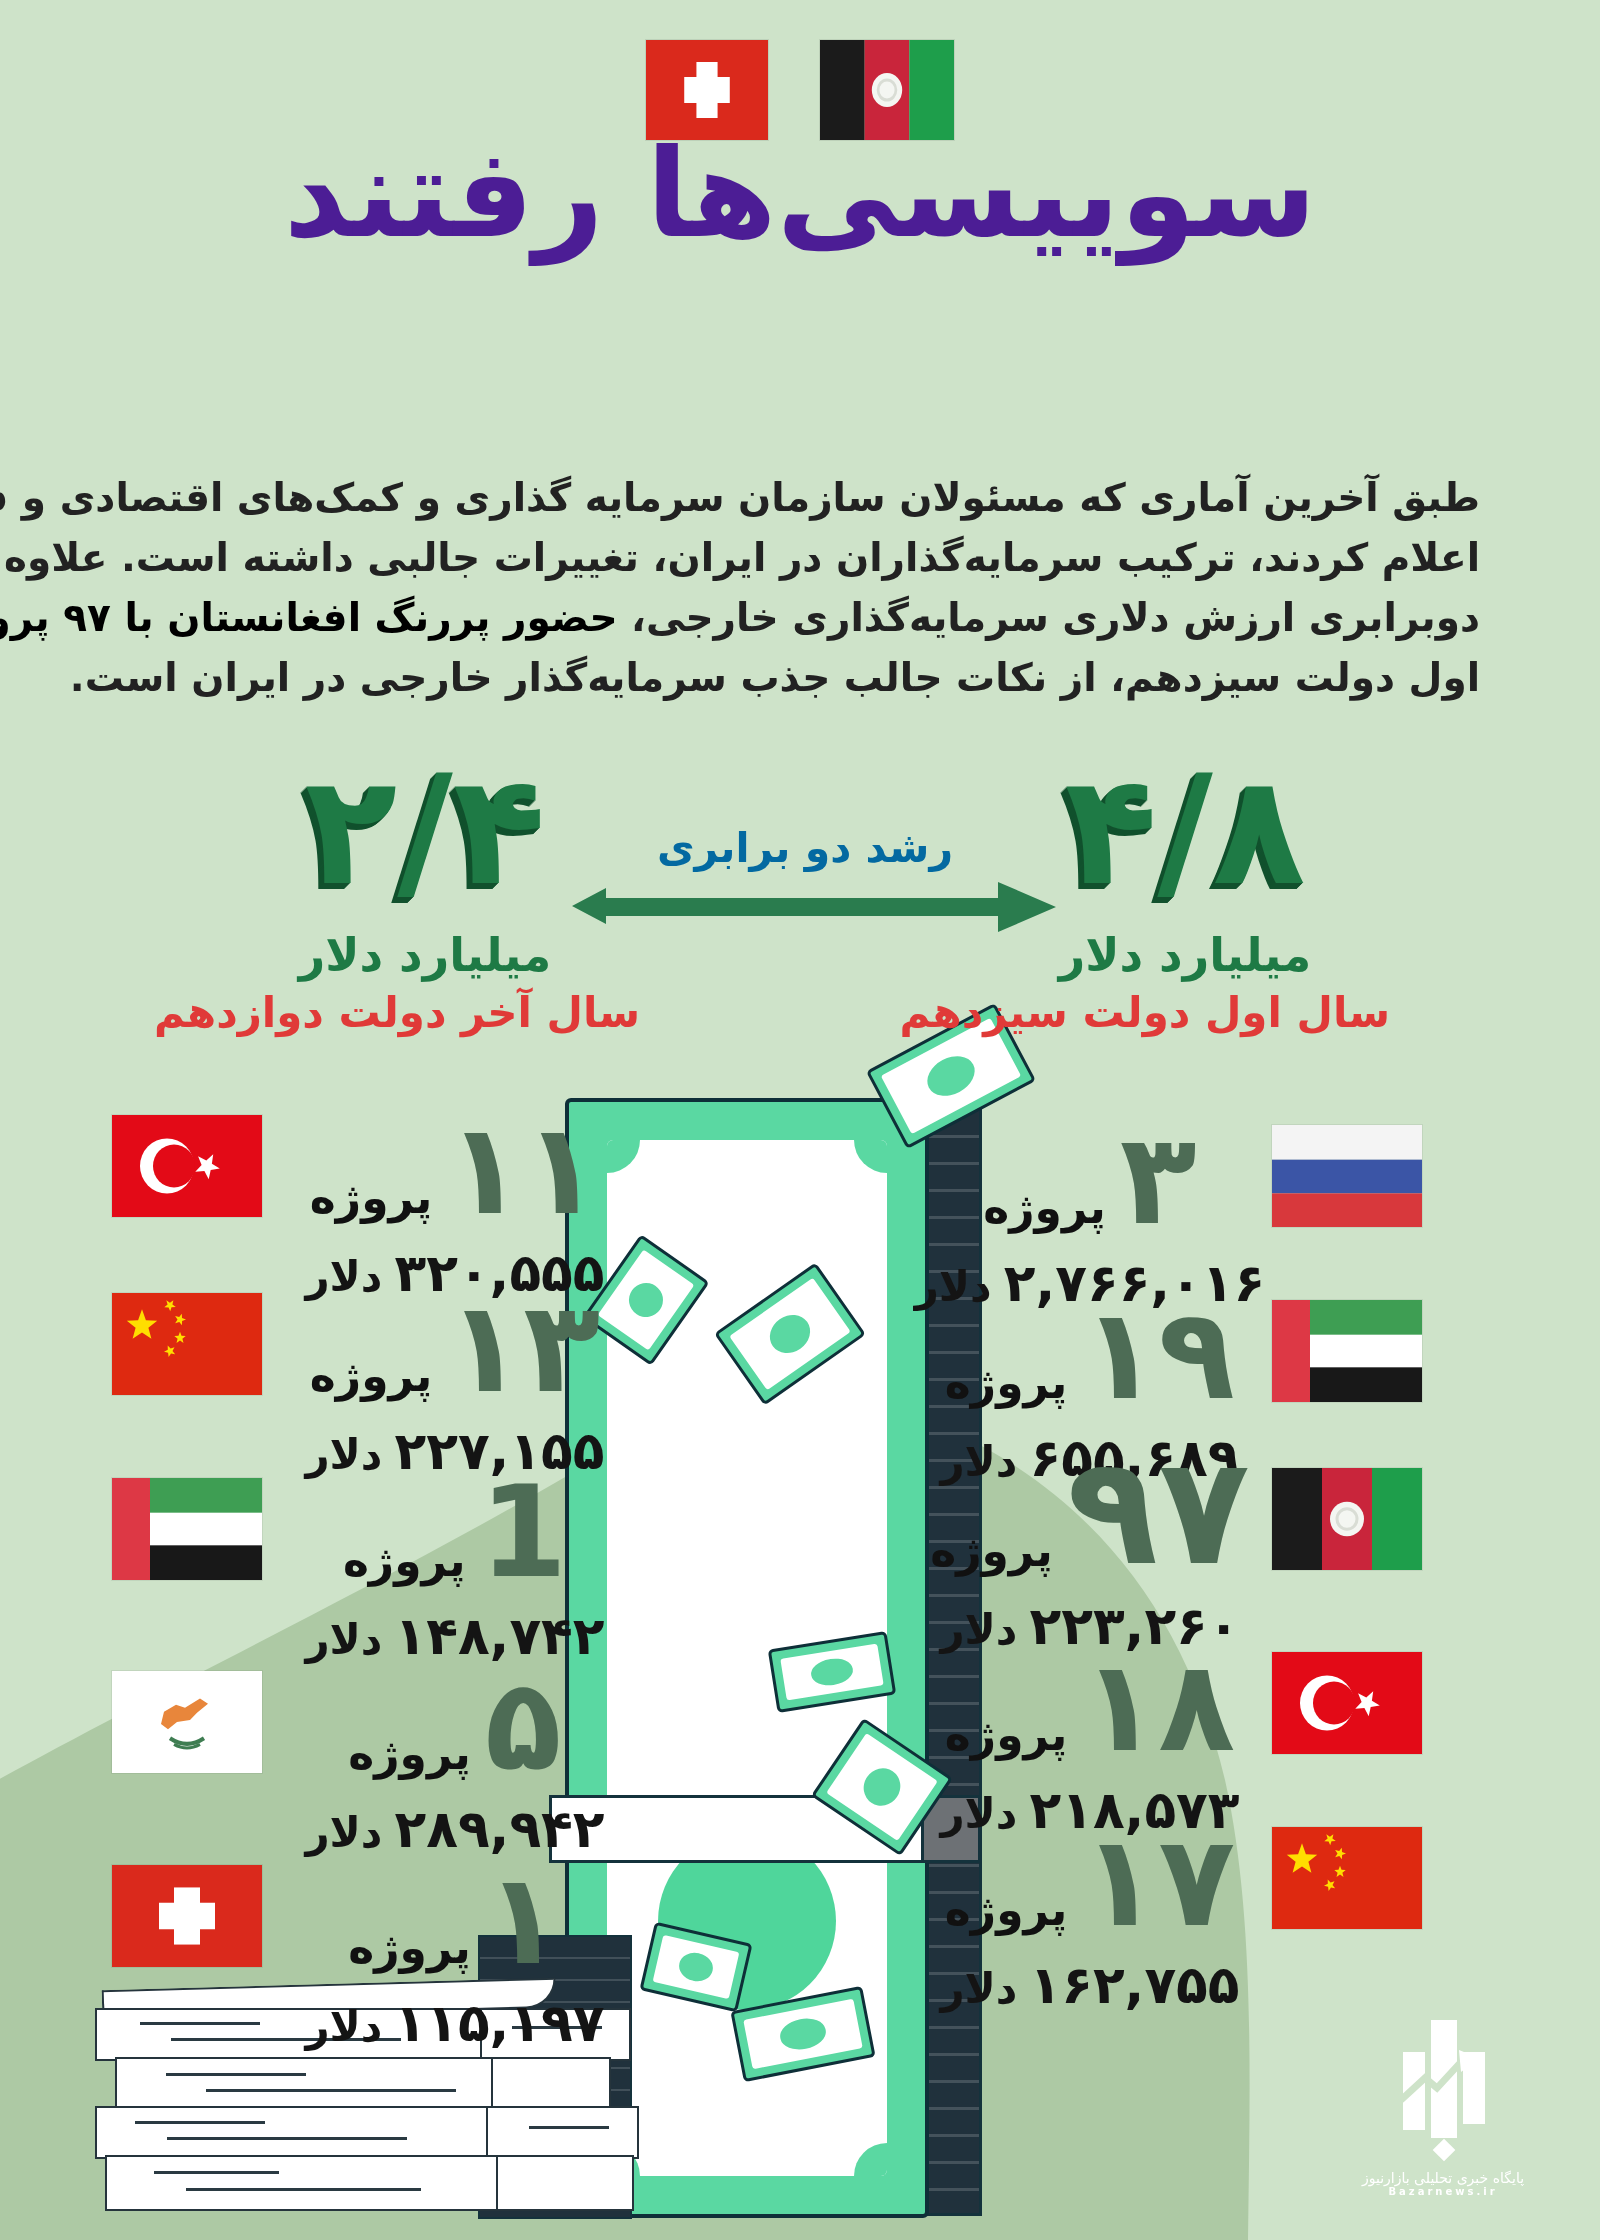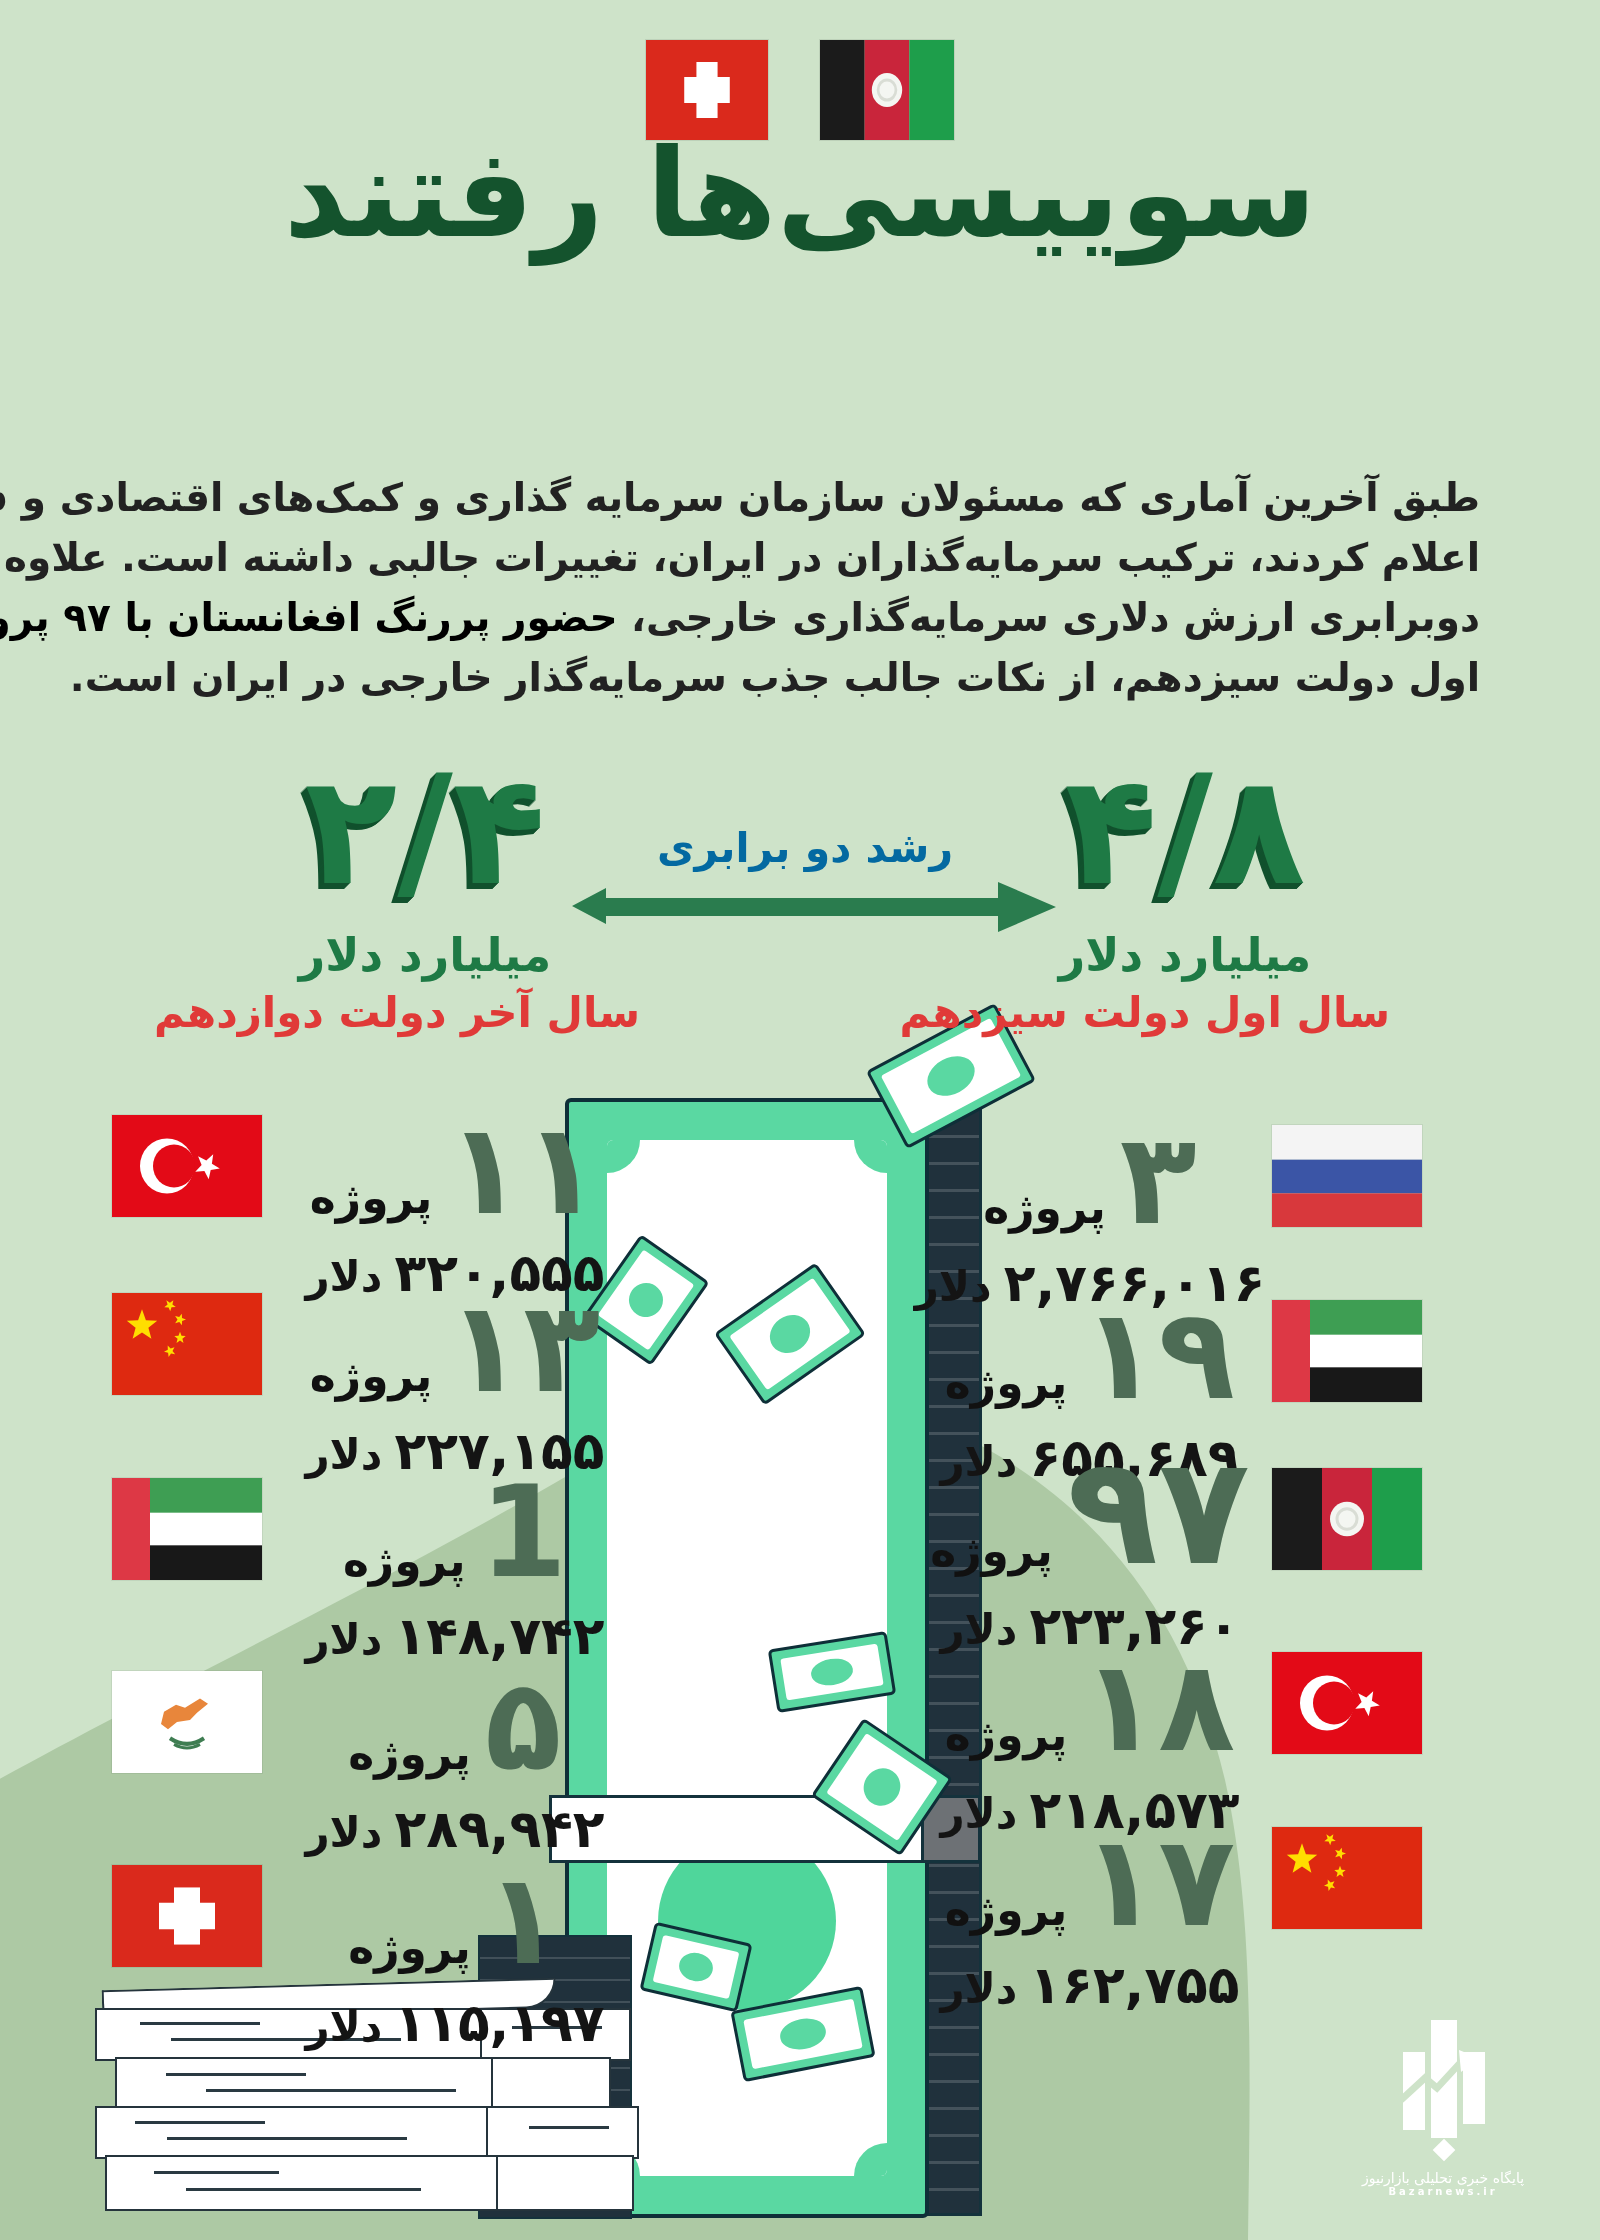--- a/index.html
+++ b/index.html
@@ -8,21 +8,21 @@
     background:#cee3c9;
     font-family:"DejaVu Sans", sans-serif;
   }
   .abs{position:absolute;}
   
   #blob-svg{position:absolute;left:0;top:0;z-index:1;}
   
   .flags-row{left:0;top:40px;width:1600px;display:flex;justify-content:center;gap:52px;z-index:4;}
   .hflag{width:128px;height:100px;position:relative;box-shadow:0 0 0 1px rgba(0,0,0,.08);}
   .title{left:0;top:112px;width:1600px;text-align:center;z-index:4;
-    font-size:122px;line-height:164px;font-weight:bold;color:#14532d;direction:rtl;letter-spacing:-2px;}
+    font-size:122px;line-height:164px;font-weight:bold;color:#4c1d95;direction:rtl;letter-spacing:-2px;}
   .paragraph{left:120px;top:468px;width:1360px;z-index:4;text-align:center;direction:rtl;
     font-size:39px;line-height:60px;font-weight:bold;color:#222;}
   .paragraph .pl{display:block;white-space:nowrap;}
   .paragraph .seg-bold{font-weight:bold;color:#000;}
   
   .big-num{z-index:4;font-size:152px;font-weight:bold;color:#1e7a45;direction:rtl;text-align:center;
     text-shadow:-1px 1px 0 #11512d,-2px 2px 0 #11512d,-3px 3px 0 #11512d,-4px 4px 0 #11512d,-5px 5px 0 #11512d,-6px 6px 0 #11512d;}
   .unit{z-index:4;font-size:46px;font-weight:bold;color:#1e7a45;text-align:center;direction:rtl;}
   .caption{z-index:4;font-size:42px;font-weight:bold;color:#e03a38;text-align:right;direction:rtl;white-space:nowrap;}
   .arrow-label{z-index:4;font-size:41px;font-weight:bold;color:#0369a1;text-align:center;direction:rtl;}

